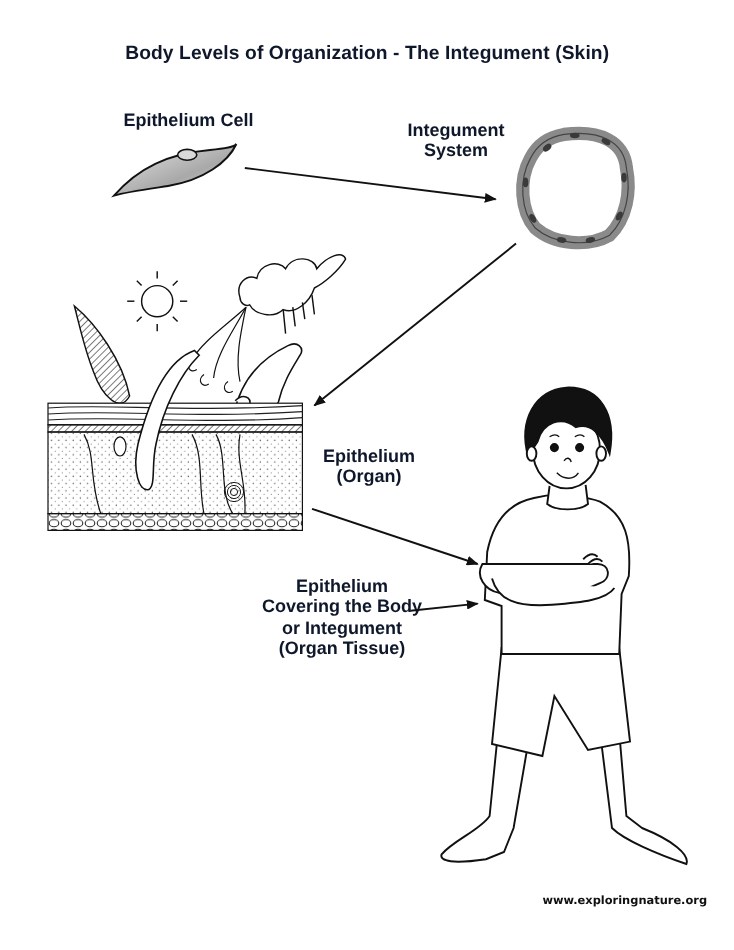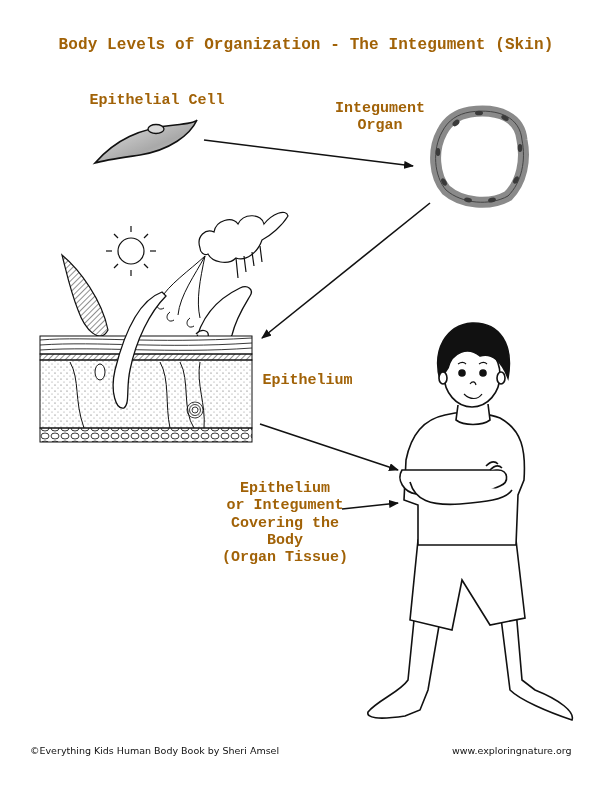--- a/index.html
+++ b/index.html
@@ -1,47 +1,48 @@
 <!DOCTYPE html>
 <html><head>
   <meta charset="utf-8">
   <style>
     html, body { margin: 0; padding: 0; background: #ffffff; }
     body { width: 612px; height: 792px; position: relative; overflow: hidden; }
     .page { position: absolute; left: 0; top: 0; width: 612px; height: 792px; background: #fff; }
-    .txt { position: absolute; font-family: Liberation Mono, monospace; font-weight: bold; color: #a16207; text-align: center; line-height: 1.15; }
+    .txt { position: absolute; font-family: Liberation Sans, sans-serif; font-weight: bold; color: #0f172a; text-align: center; line-height: 1.15; }
     .title { left: 0; width: 612px; top: 36px; font-size: 16px; letter-spacing: 0.1px; }
     .lbl { font-size: 15px; }
     .footer { position: absolute; font-family: "DejaVu Sans", sans-serif; font-size: 9.5px; color: #111; top: 745px; }
     svg.art { position: absolute; left: 0; top: 0; }
   </style>
 </head>
 <body>
 
 <div class="page">
 
   <div class="txt title">Body Levels of Organization - The Integument (Skin)</div>
 
   <div class="txt lbl" style="left:82px; top:92px; width:150px;">
-    <span>Epithelial Cell</span>
+    <span>Epithelium Cell</span>
   </div>
 
   <div class="txt lbl" style="left:330px; top:100px; width:100px;">
     <div>Integument</div>
-    <div>Organ</div>
+    <div>System</div>
   </div>
 
   <div class="txt lbl" style="left:250px; top:372px; width:115px;">
     <div>Epithelium</div>
+    <div>(Organ)</div>
   </div>
 
   <div class="txt lbl" style="left:210px; top:480px; width:150px;">
     <div>Epithelium</div>
+    <div>Covering the Body</div>
     <div>or Integument</div>
-    <div>Covering the Body</div>
     <div>(Organ Tissue)</div>
   </div>
 
 
   <svg class="art" width="612" height="792" viewBox="0 0 612 792">
     <defs>
       <marker id="arrowhead" markerWidth="10" markerHeight="8" refX="9" refY="4" orient="auto" markerUnits="userSpaceOnUse">
         <path d="M0,0 L10,4 L0,8 Z" fill="#111"></path>
       </marker>
       <linearGradient id="cellGrad" x1="0" y1="0" x2="1" y2="1">
@@ -172,15 +173,14 @@
     </g>
 
     <g stroke="#111" stroke-width="1.6" fill="none">
       <line x1="204" y1="140" x2="413" y2="166" marker-end="url(#arrowhead)"></line>
       <line x1="430" y1="203" x2="262" y2="338" marker-end="url(#arrowhead)"></line>
       <line x1="260" y1="424" x2="398" y2="470" marker-end="url(#arrowhead)"></line>
       <line x1="342" y1="509" x2="398" y2="503" marker-end="url(#arrowhead)"></line>
     </g>
   </svg>
 
-  <div class="footer" style="left:30px;">©Everything Kids Human Body Book by Sheri Amsel</div>
-  <div class="footer" style="left:452px; font-weight:normal;">www.exploringnature.org</div>
+  <div class="footer" style="left:452px; font-weight:bold;">www.exploringnature.org</div>
 </div>
 
 </body></html>

